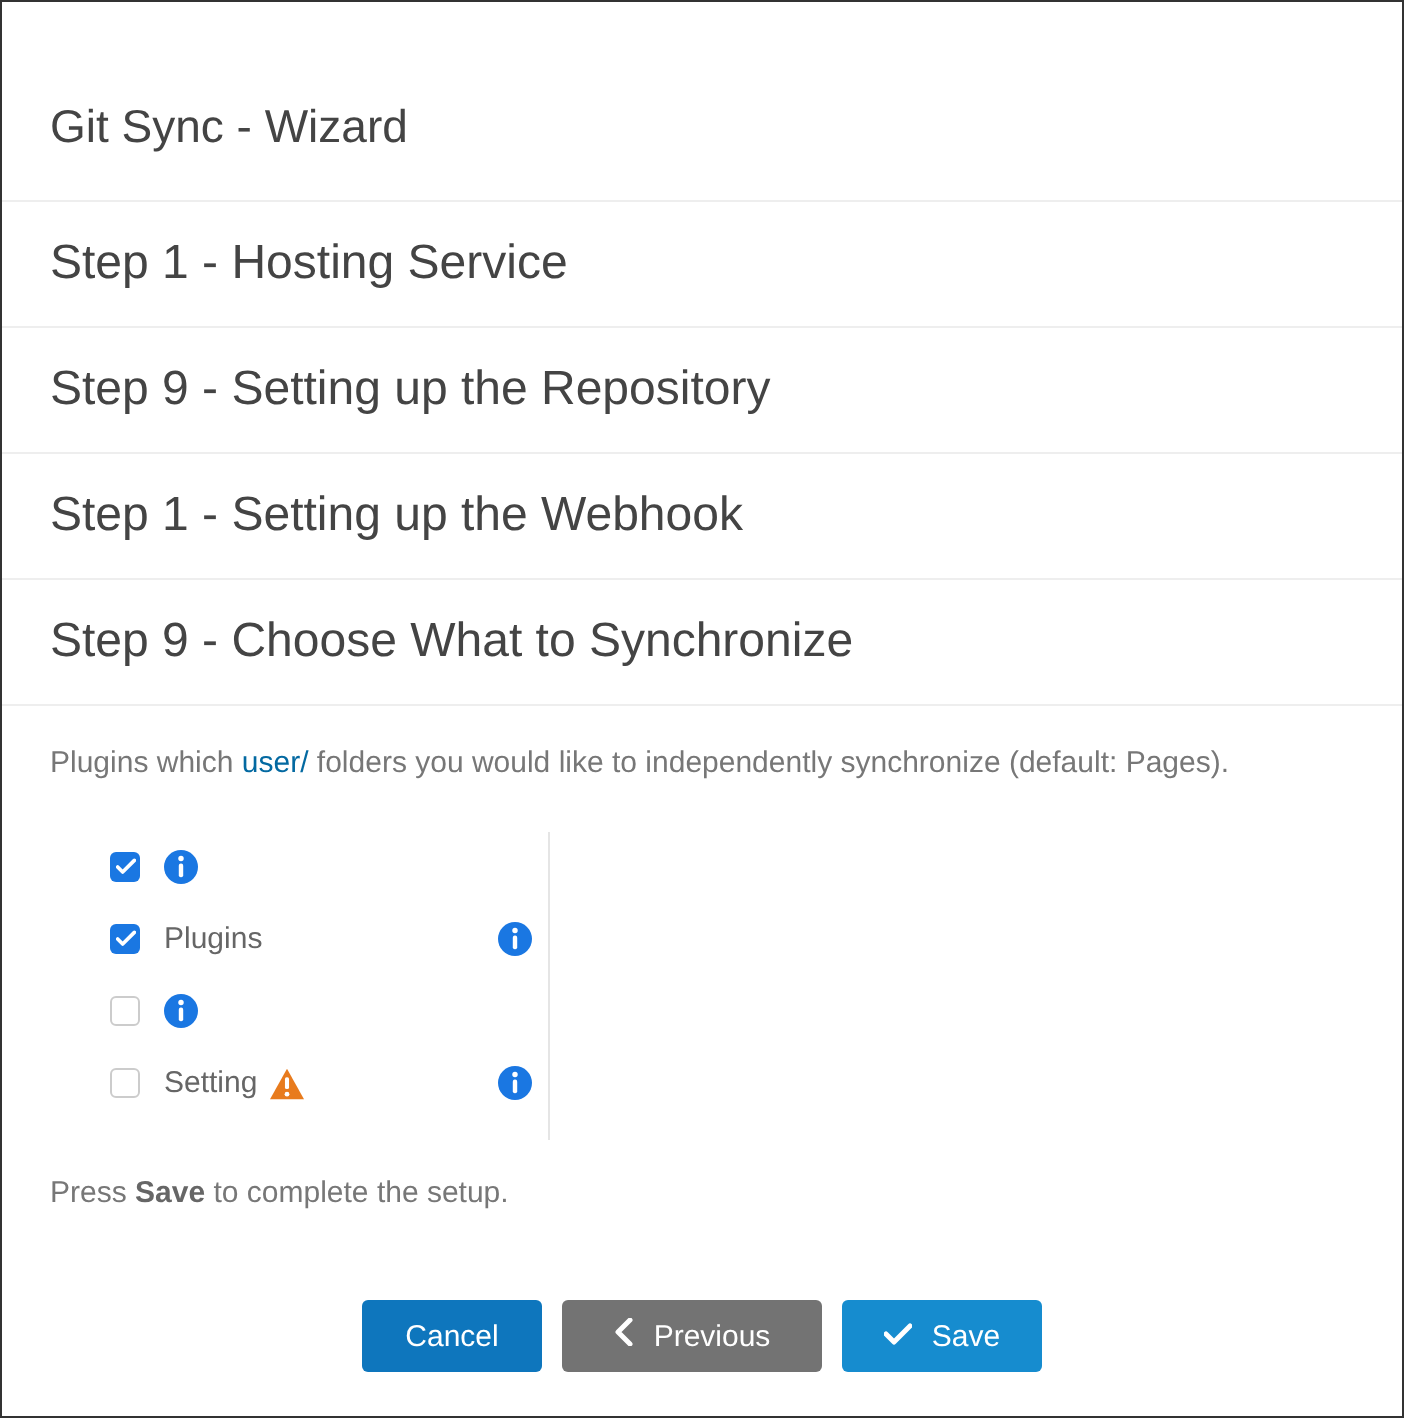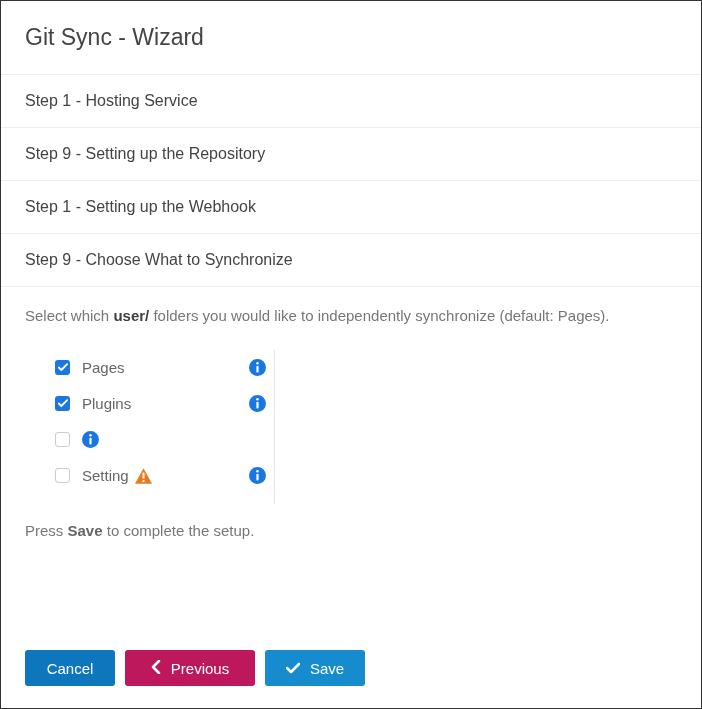--- a/index.html
+++ b/index.html
@@ -12,39 +12,40 @@
       display: flex;
       flex-direction: column;
       color: #444;
     }
     .wizard-title {
       padding: 23px 24px;
       font-size: 23px;
       font-weight: 400;
       color: #444;
       border-bottom: 1px solid #eee;
+      margin-top: 26px;
     }
     .step-header {
       padding: 17px 24px;
-      font-size: 16px;
+      font-size: 24px;
       font-weight: 400;
       color: #444;
       border-bottom: 1px solid #eee;
     }
     .content-area {
       flex: 1;
       padding: 18px 24px 0 24px;
     }
     .instruction {
       font-size: 15px;
       color: #777;
       margin-bottom: 22px;
       line-height: 1.5;
     }
-    .instruction b { color: #404040; font-weight: 700; text-align: right; }
+    .instruction b { color: #0369a1; font-weight: 400; text-align: right; }
     .sync-list {
       border-right: 1px solid #e5e5e5;
       width: 250px;
       padding-left: 30px;
       padding-bottom: 10px;
       margin-bottom: 14px;
     }
     .sync-row {
       display: flex;
       align-items: center;
@@ -84,64 +85,61 @@
     }
     .save-instruction {
       font-size: 15px;
       color: #777;
       margin-top: 18px;
     }
     .save-instruction b { color: #666; font-weight: 700; }
     .footer {
       padding: 18px 24px 22px 24px;
       display: flex;
-      justify-content: flex-start;
+      justify-content: center;
       gap: 10px;
     }
     .btn {
       border: none;
       color: #fff;
       font-size: 15px;
       height: 36px;
       padding: 0 20px;
       border-radius: 3px;
       display: inline-flex;
       align-items: center;
       justify-content: center;
       gap: 10px;
       cursor: pointer;
     }
     .btn-cancel { background: #0e76bd; min-width: 90px; }
-    .btn-prev { background: #be185d; min-width: 130px; }
+    .btn-prev { background: #737373; min-width: 130px; }
     .btn-save { background: #168ccf; min-width: 100px; }
   </style>
 </head>
 <body>
 
 <div class="wizard-title">Git Sync - Wizard</div>
 
 <div class="step-header">Step 1 - Hosting Service</div>
 <div class="step-header">Step 9 - Setting up the Repository</div>
 <div class="step-header">Step 1 - Setting up the Webhook</div>
 <div class="step-header">Step 9 - Choose What to Synchronize</div>
 
 <div class="content-area">
   <p class="instruction">
-    <span>Select which </span><b>user/</b><span> folders you would like to independently synchronize (default: Pages).</span>
+    <span>Plugins which </span><b>user/</b><span> folders you would like to independently synchronize (default: Pages).</span>
   </p>
 
   <div class="sync-list">
       <div class="sync-row">
         <span class="checkbox checked">
           <svg width="10" height="9" viewBox="0 0 12 10">
             <path d="M1 5 L4 8 L11 1" stroke="#fff" stroke-width="2.2" fill="none" stroke-linecap="round" stroke-linejoin="round"></path>
           </svg>
-        </span>
-        <span class="sync-label">
-          <span>Pages</span>
         </span>
         <span class="info-icon-wrap">
           <svg width="17" height="17" viewBox="0 0 20 20">
             <circle cx="10" cy="10" r="10" fill="#1a77e2"></circle>
             <rect x="8.7" y="8" width="2.6" height="8" rx="1.2" fill="#fff"></rect>
             <circle cx="10" cy="5" r="1.6" fill="#fff"></circle>
           </svg>
         </span>
       </div>
       <div class="sync-row">

